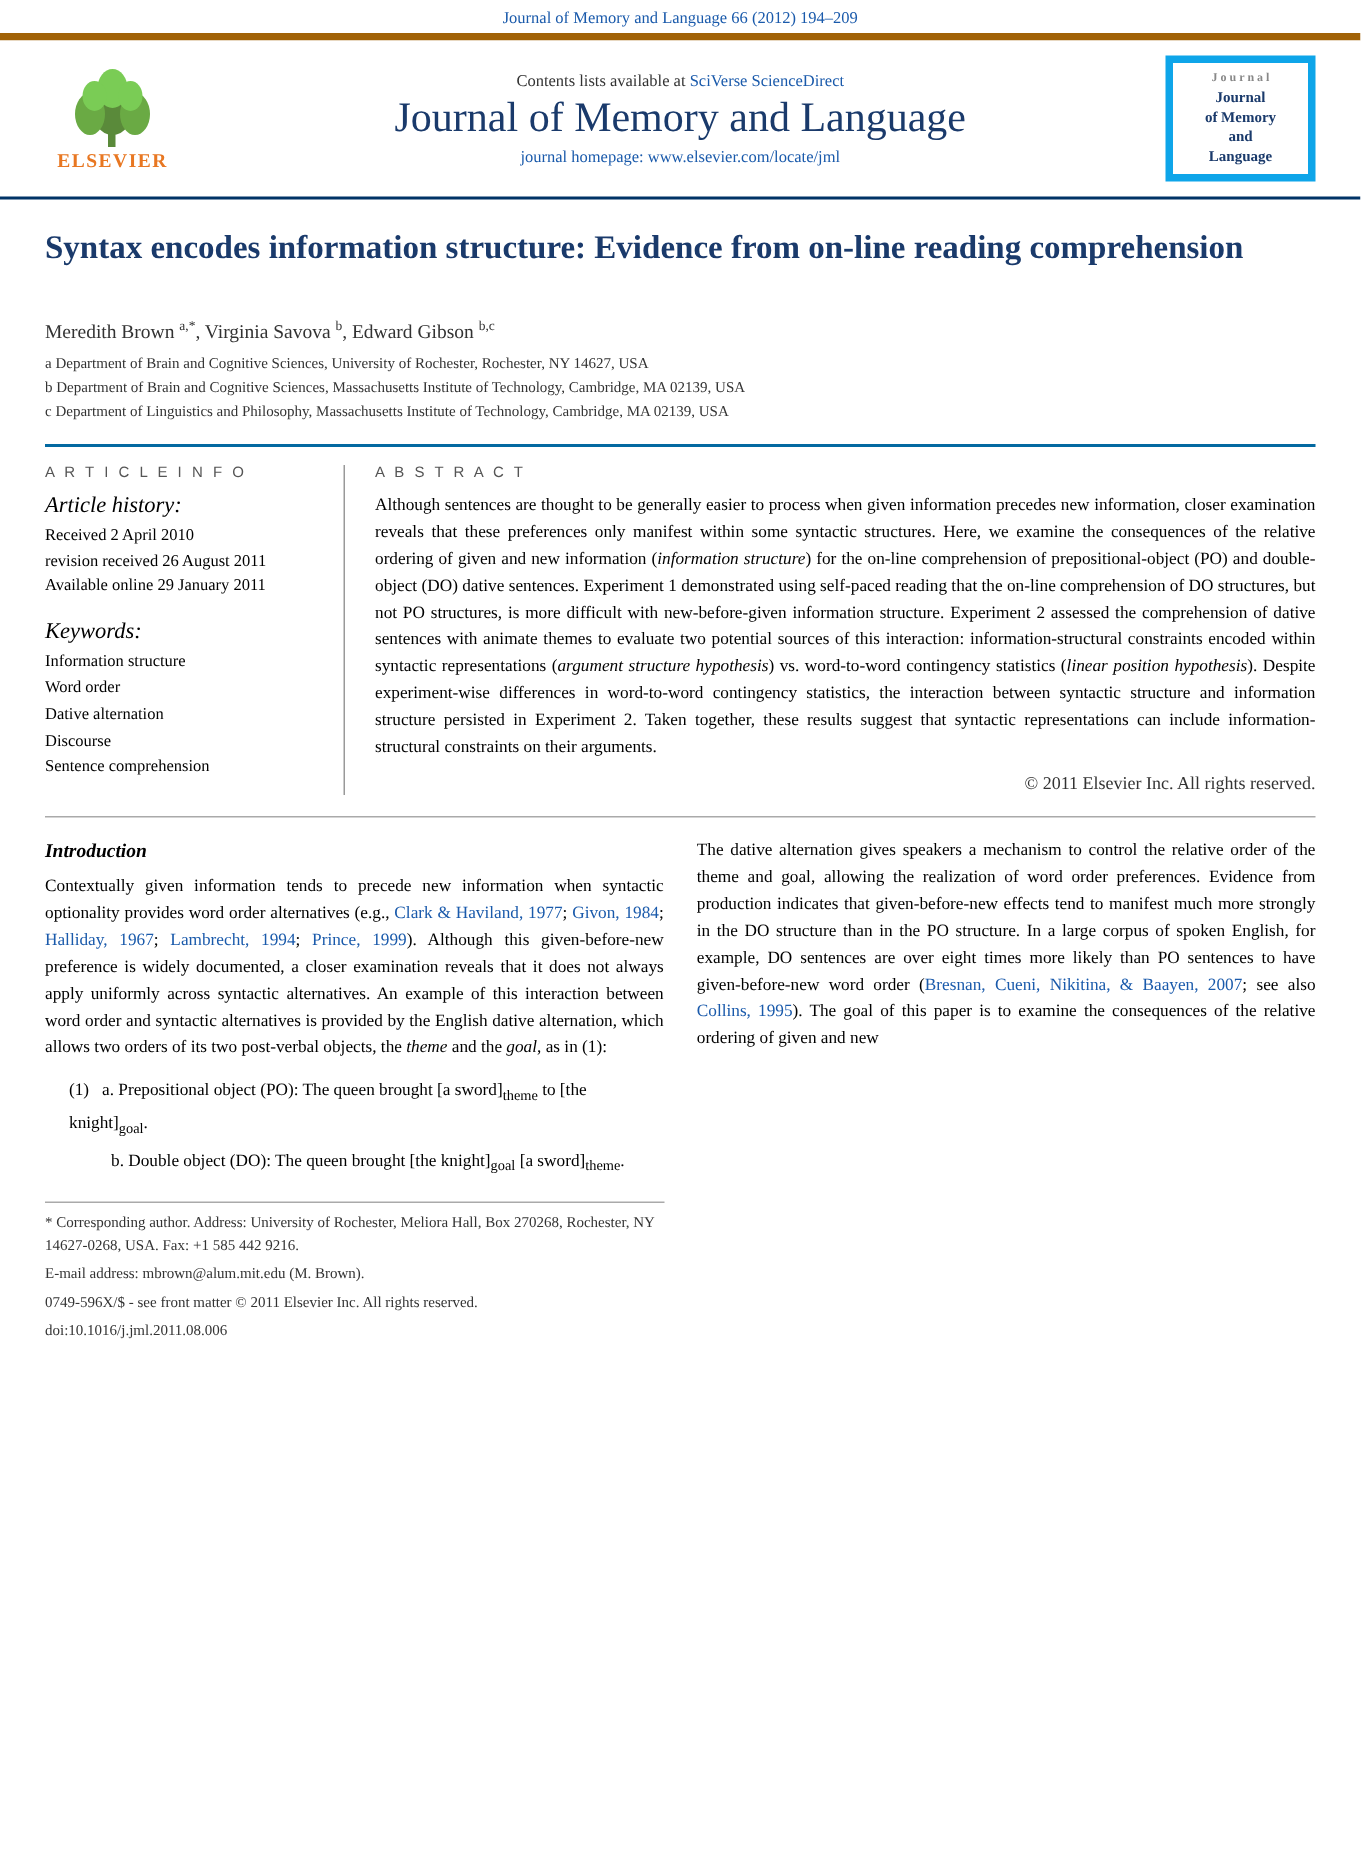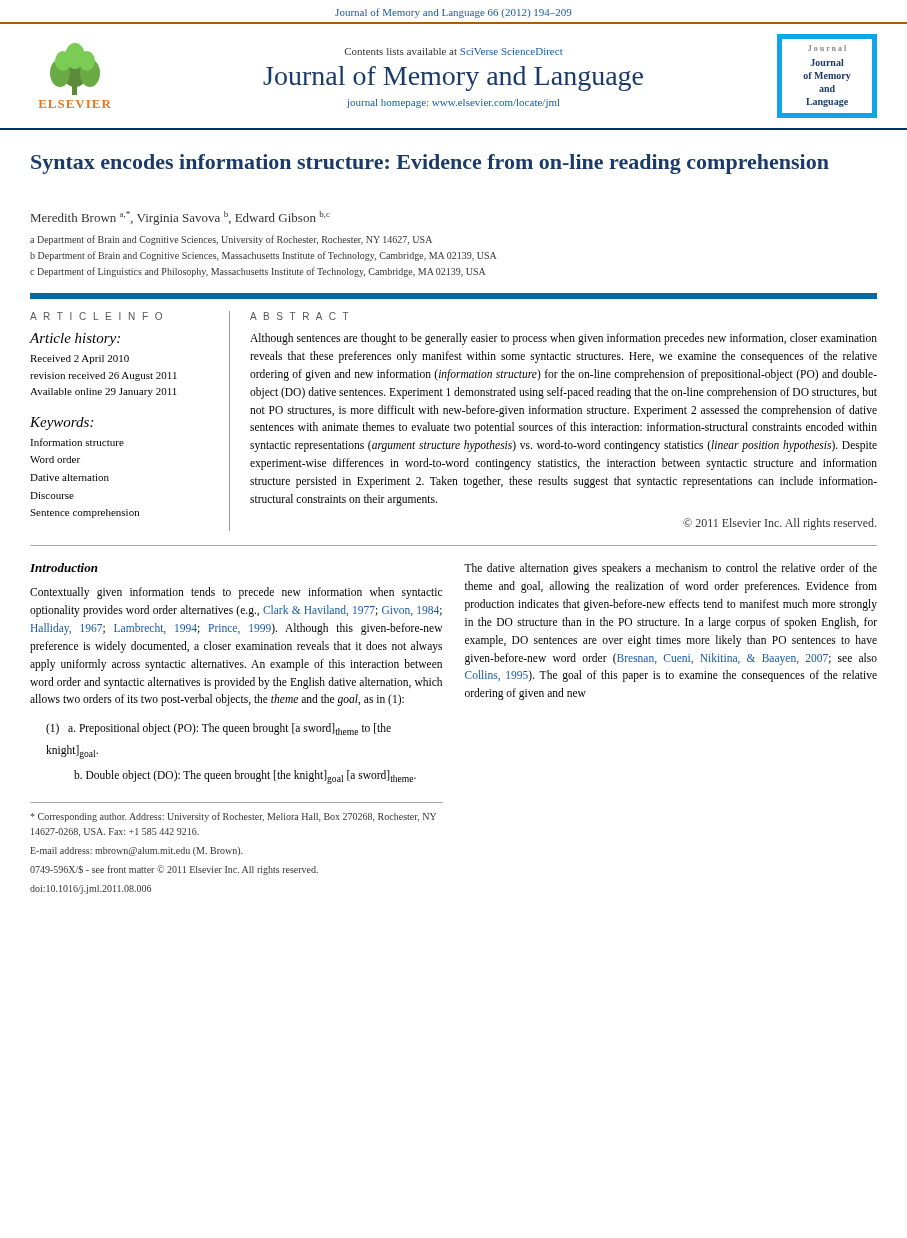--- a/index.html
+++ b/index.html
@@ -10,21 +10,21 @@
       color: #000;
       width: 907px;
       min-height: 1238px;
     }
     .top-bar {
       background: #fff;
       text-align: center;
       padding: 6px 0 4px;
       font-size: 11px;
       color: #1a5aab;
-      border-bottom: 2px solid #a16207;
+      border-bottom: 5px solid #a16207;
     }
     .journal-header {
       display: flex;
       align-items: center;
       justify-content: space-between;
       padding: 10px 20px;
       border-bottom: 2px solid #003366;
       background: #fff;
     }
     .journal-header-left {
@@ -103,21 +103,21 @@
     .affiliations {
       font-size: 10px;
       color: #333;
       margin-bottom: 14px;
       line-height: 1.5;
     }
     .affiliations div { margin-bottom: 1px; }
     .two-col {
       display: flex;
       gap: 20px;
-      border-top: 6px solid #0369a1;
+      border-top: 2px solid #0369a1;
       padding-top: 12px;
     }
     .left-col {
       width: 200px;
       min-width: 200px;
       border-right: 1px solid #999;
       padding-right: 14px;
     }
     .right-col {
       flex: 1;

